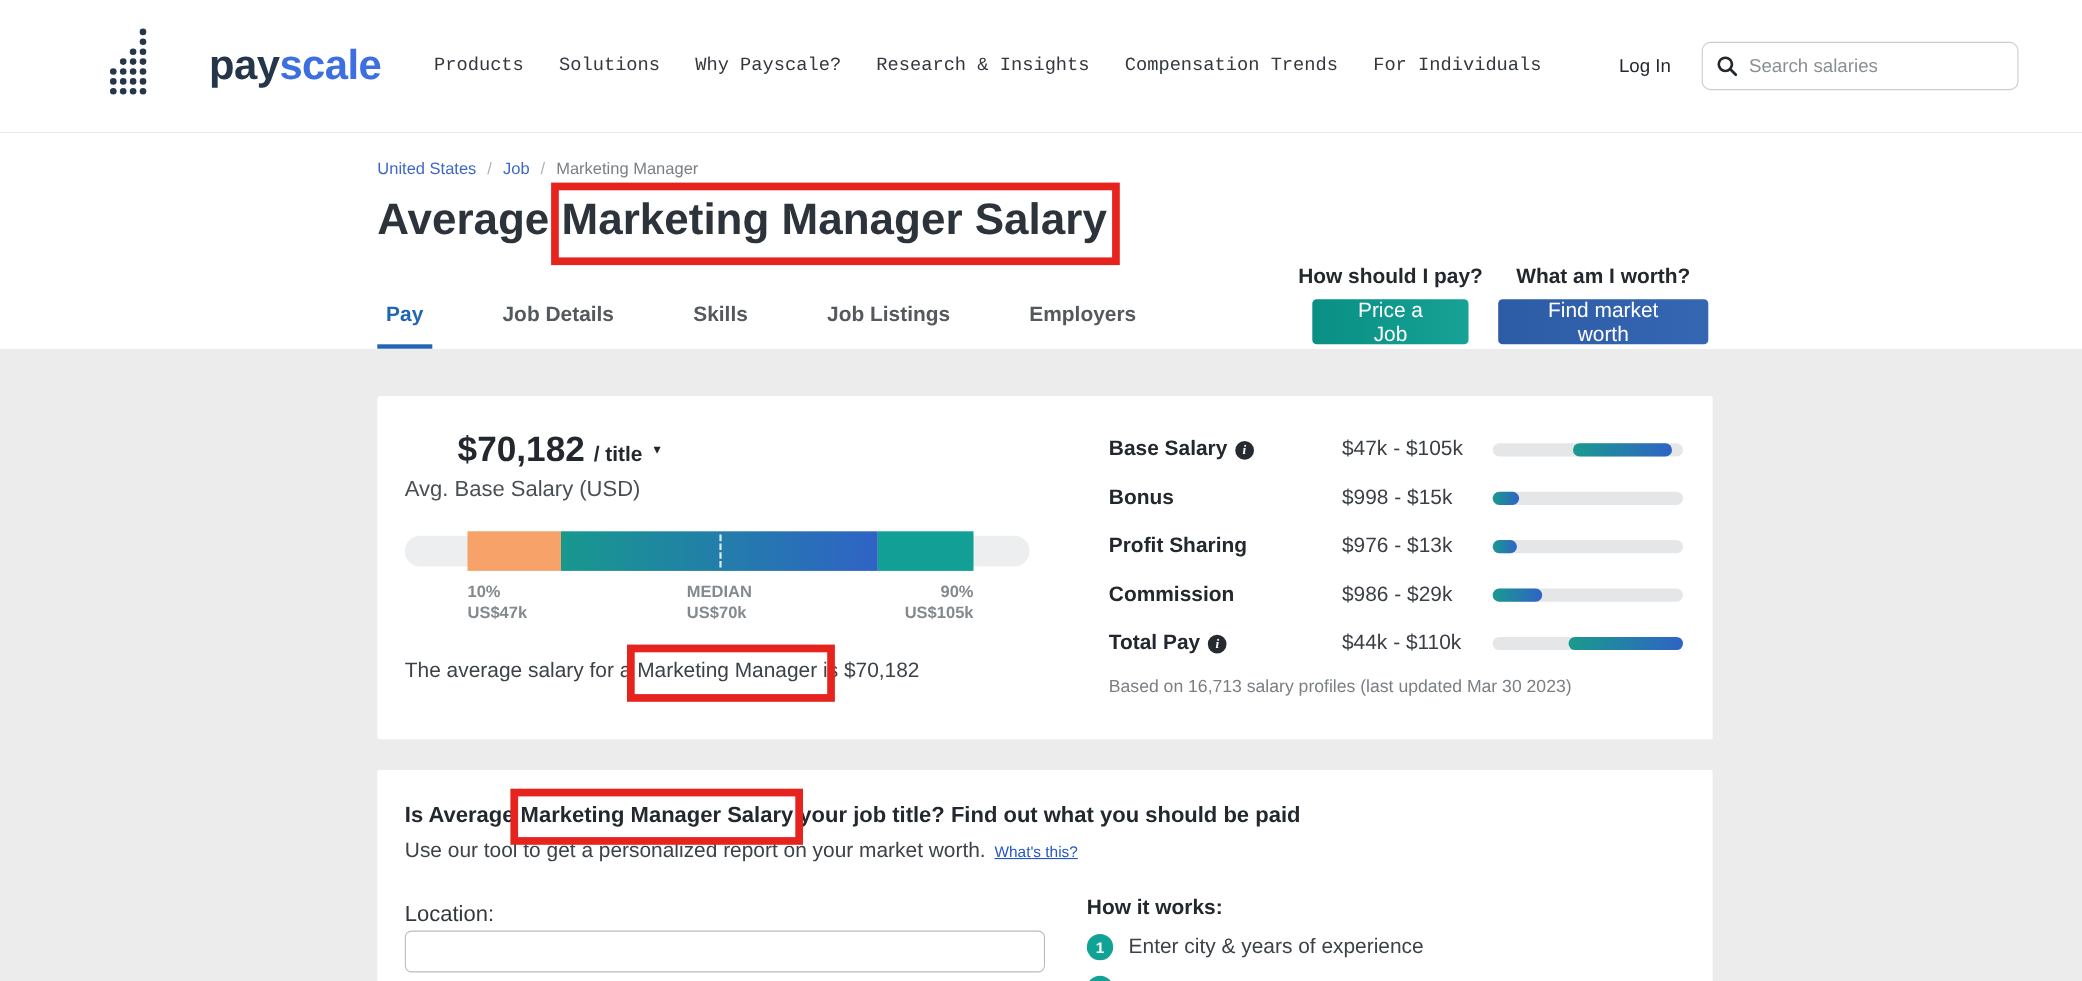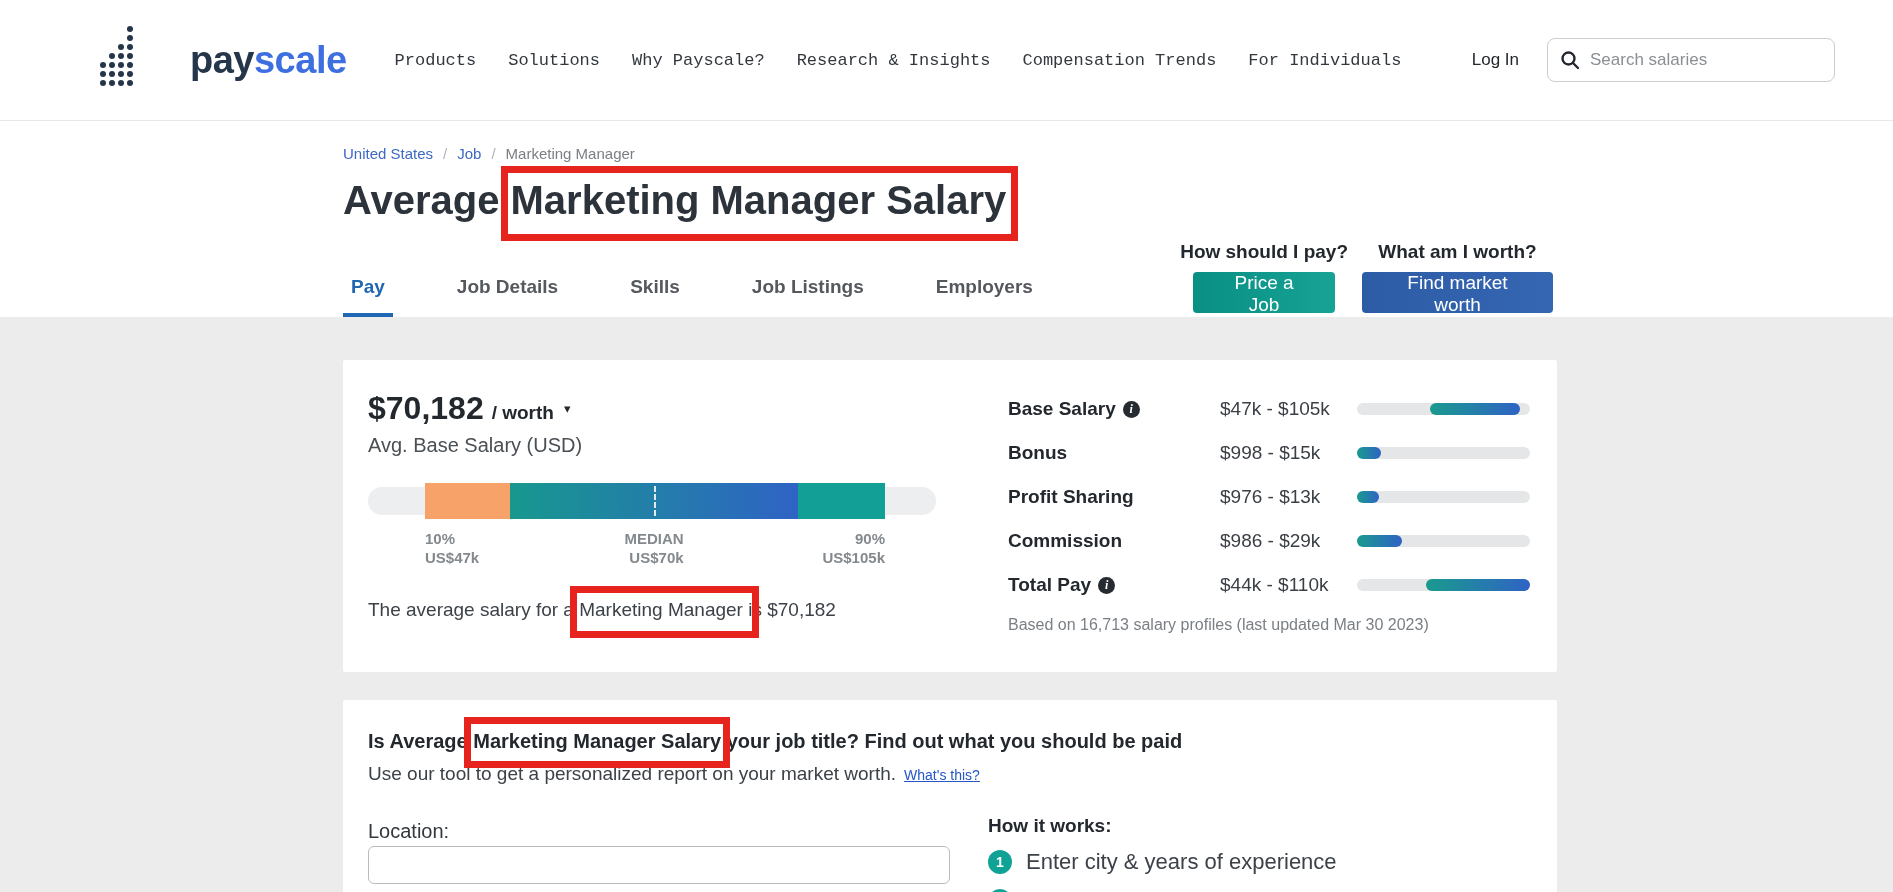--- a/index.html
+++ b/index.html
@@ -47,39 +47,39 @@
 
   
   .main { background:#ececec; height:575px; padding:43px 0 0 343px; }
   .card { width:1214px; background:#fff; border-radius:2px; position:relative; }
   .card1 { height:312px; margin-bottom:28px; }
   .card2 { height:240px; }
 
   
   .c1-left { position:absolute; left:25px; top:30px; width:568px; }
   .amount-row { display:flex; align-items:baseline; gap:8px; cursor:pointer; }
-  .amount { font-size:32px; font-weight:700; color:#23282e; }
+  .amount { font-size:32px; font-weight:700; color:#23282e;margin-left:48px; }
   .per { font-size:19px; font-weight:700; color:#23282e; }
   .caret { font-size:13px; color:#23282e; align-self:center; margin-left:2px; }
   .avg-sub { margin-top:7px; font-size:20px; color:#4a4f54; }
 
   .band { position:relative; margin-top:26px; height:84px; }
   .band-track { position:absolute; left:0; top:4px; width:568px; height:28px;
     background:#eceeef; border-radius:14px; }
   .seg { position:absolute; top:0; height:36px; }
   .seg-orange { left:57px; width:85px; background:#f7a268; }
   .seg-grad { left:142px; width:288px; background:linear-gradient(90deg,#17988e,#2f63c5); }
   .seg-green { left:430px; width:87px; background:#12a096; }
   .median-line { position:absolute; left:50%; top:3px; bottom:3px;
     border-left:2px dashed rgba(255,255,255,0.85); }
   .band-labels { position:absolute; top:46px; width:100%; font-size:15px;
     font-weight:700; color:#84898e; line-height:19px; }
   .bl { position:absolute; }
   .bl-left { left:57px; text-align:left; }
-  .bl-mid { left:286px; transform:translateX(-50%); text-align:right; }
+  .bl-mid { left:286px; transform:translateX(-50%); text-align:left; }
   .bl-right { left:517px; transform:translateX(-100%); text-align:right; }
 
   .summary { margin-top:32px; font-size:19px; color:#3c4248; white-space:nowrap; }
 
   
   .anno-wrap { position:relative; display:inline-block; }
   .anno-frame { position:absolute; border:7px solid #e7231d; pointer-events:none; z-index:5; }
   .frame-title { top:-12px; bottom:-18px; left:-10px; right:-12px; }
   .frame-inline { top:-13px; bottom:-17px; left:-9px; right:-16px; }
   .frame-heading { top:-13px; bottom:-15px; left:-9px; right:-9px; }
@@ -106,21 +106,21 @@
   .whats-this { font-size:14px; color:#2457c5; text-decoration:underline; cursor:pointer; margin-left:8px; }
   .loc-label { position:absolute; left:25px; top:120px; font-size:20px; color:#33383e; }
   .loc-input { position:absolute; left:25px; top:146px; width:582px; height:38px;
     border:1px solid #b8bcc0; border-radius:6px; font-size:18px; padding:0 12px;
     font-family:"Liberation Sans", sans-serif; outline:none; }
   .hiw { position:absolute; left:645px; top:115px; }
   .hiw-title { font-size:19px; font-weight:700; color:#23282e; }
   .hiw-step { display:flex; align-items:center; gap:14px; margin-top:12px; }
   .step-badge { width:24px; height:24px; border-radius:50%; background:#11a296; color:#fff;
     font-size:14px; font-weight:700; display:flex; align-items:center; justify-content:center; }
-  .hiw-step-text { font-size:22px; color:#3c4248; }
+  .hiw-step-text { font-size:19px; color:#3c4248; }
   .step-clipped { margin-top:14px; }
 
   .search-icon-svg { flex:0 0 auto; }
 </style>
 </head>
 <body>
 
 <header class="header">
   <div class="logo">
     <div class="logo-dots">
@@ -203,21 +203,21 @@
     </div>
   </div>
 </section>
 
 <main class="main">
 
   <div class="card card1">
     <div class="c1-left">
       <div class="amount-row">
         <span class="amount">$70,182</span>
-        <span class="per">/ worth</span>
+        <span class="per">/ title</span>
         <span class="caret">▾</span>
       </div>
       <div class="avg-sub">Avg. Base Salary (USD)</div>
 
       <div class="band">
         <div class="band-track"></div>
         <div class="seg seg-orange"></div>
         <div class="seg seg-grad">
           <div class="median-line"></div>
         </div>

